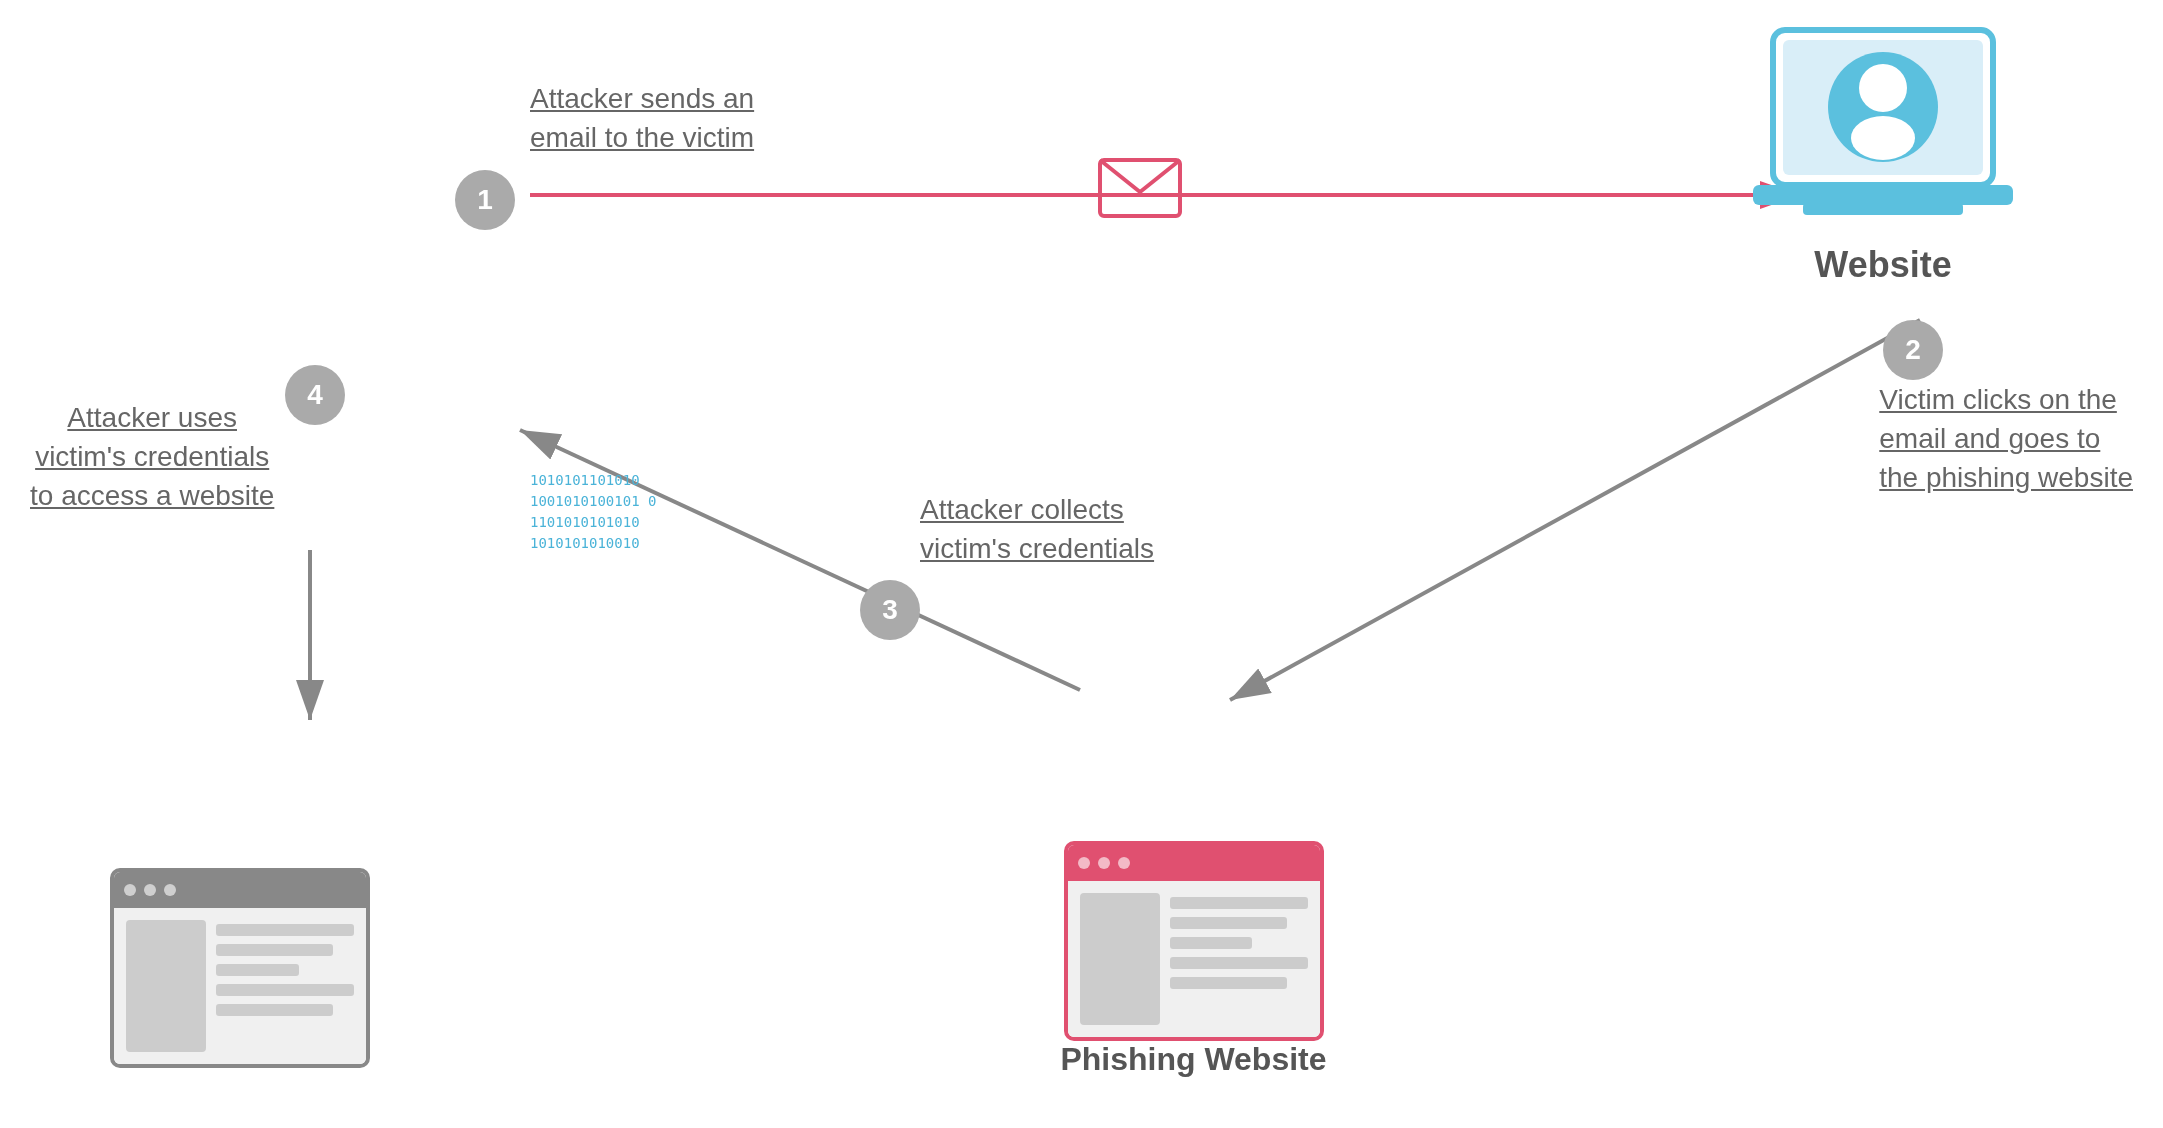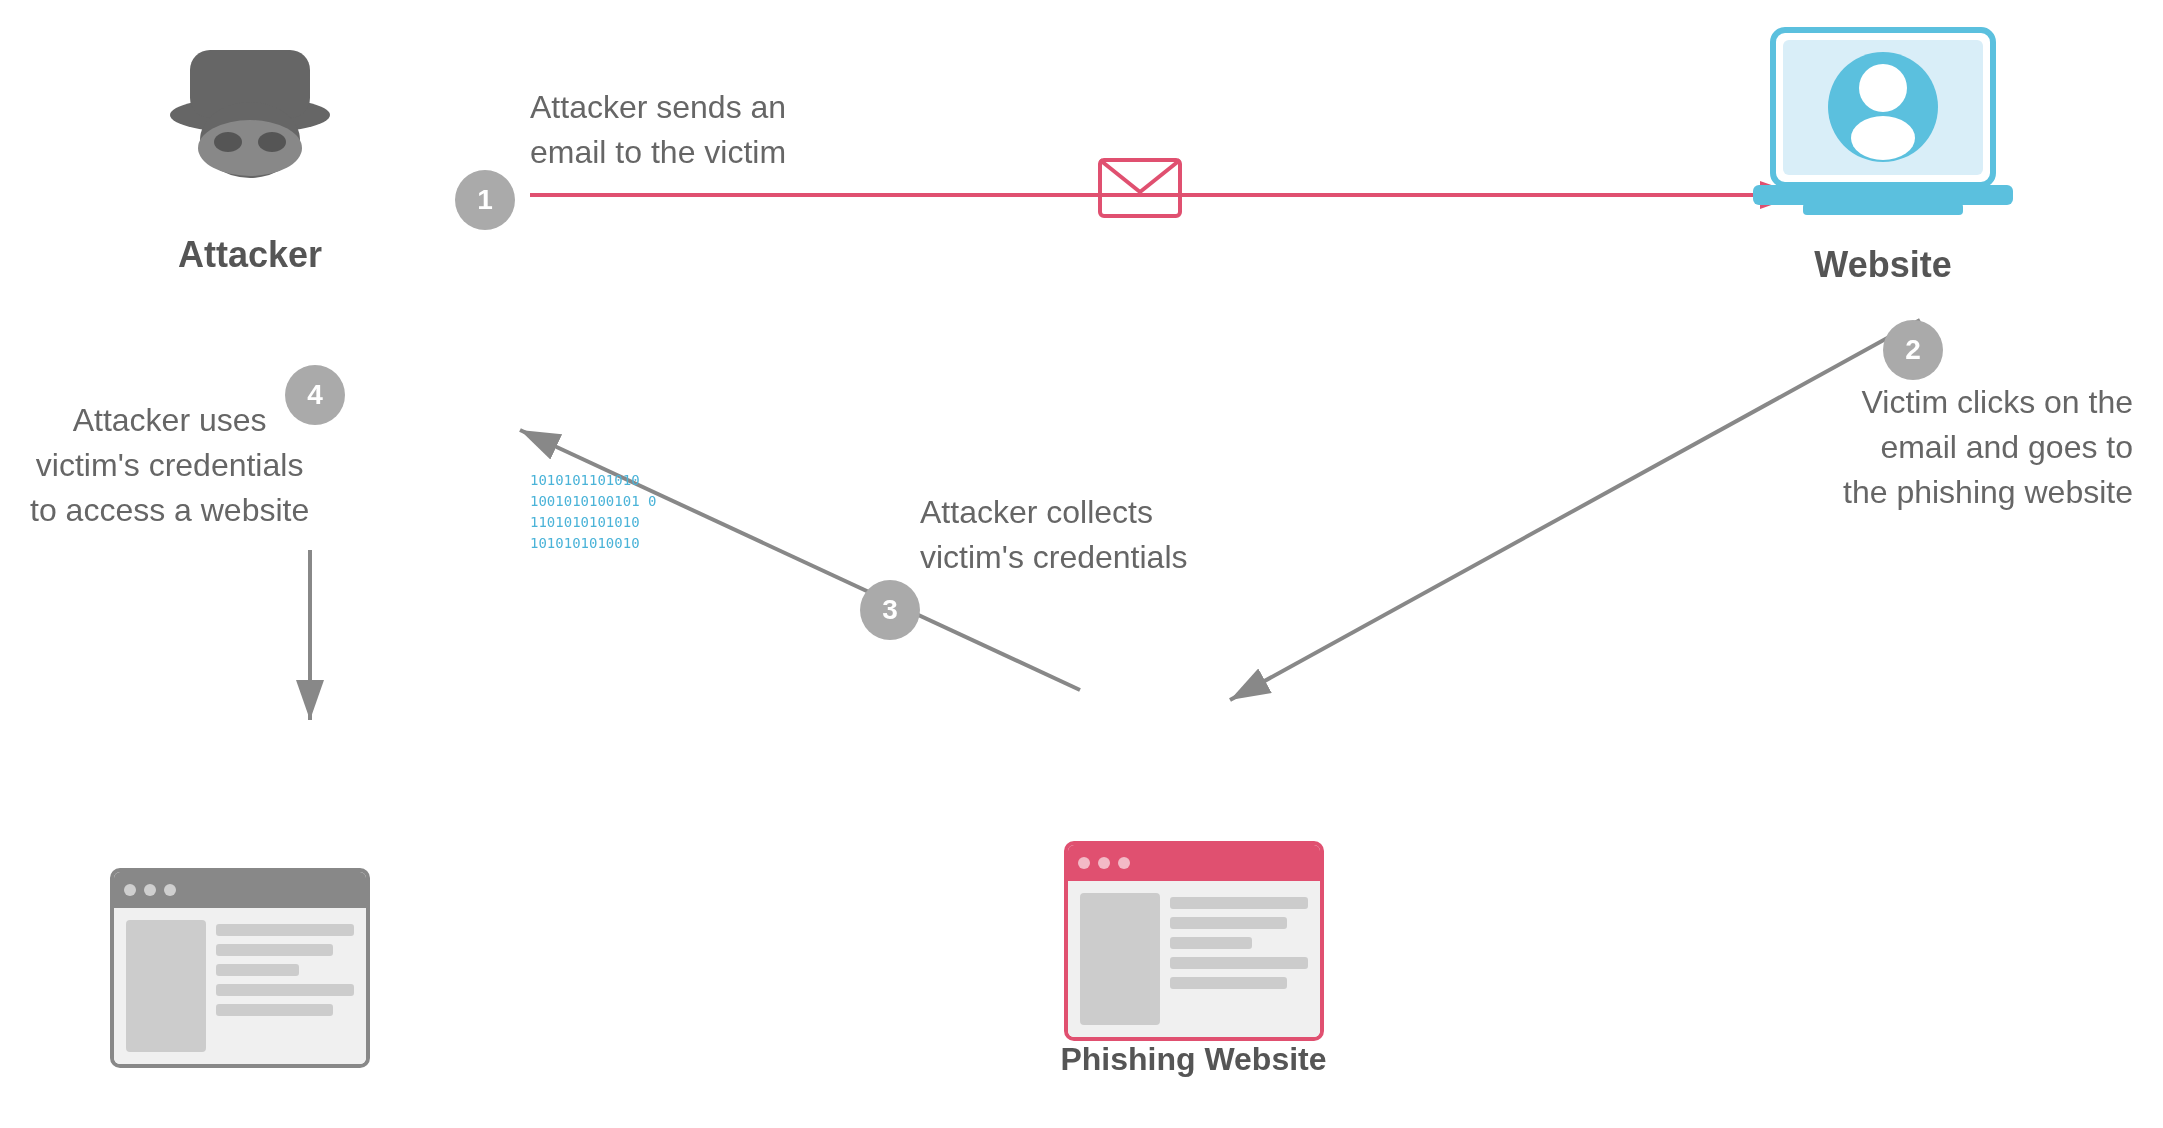--- a/index.html
+++ b/index.html
@@ -94,23 +94,24 @@
       font-weight: 700;
       display: flex;
       align-items: center;
       justify-content: center;
       position: absolute;
     }
 
     
     .annotation {
       position: absolute;
-      font-size: 32px;
+      font-size: 28px;
       color: #666;
       line-height: 1.4;
+      text-decoration: underline;
     }
 
     
     .binary-text {
       position: absolute;
       font-family: monospace;
       font-size: 14px;
       color: #4ab3d8;
       line-height: 1.5;
     }
@@ -208,37 +209,20 @@
       <polyline points="0,0 40,32 80,0" fill="none" stroke="#e05070" stroke-width="4"></polyline>
     </g>
 
     <line x1="1920" y1="320" x2="1230" y2="700" stroke="#888" stroke-width="4" marker-end="url(#arrowGray)"></line>
 
     <line x1="1080" y1="690" x2="520" y2="430" stroke="#888" stroke-width="4" marker-end="url(#arrowGray)"></line>
 
     <line x1="310" y1="550" x2="310" y2="720" stroke="#888" stroke-width="4" marker-end="url(#arrowGray)"></line>
   </svg>
 
-  <div class="attacker-group">
-    
-    <svg class="attacker-icon" viewBox="0 0 200 200">
-
-      <ellipse cx="100" cy="95" rx="80" ry="18" fill="#666"></ellipse>
-
-      <rect x="40" y="30" width="120" height="68" rx="20" fill="#666"></rect>
-
-      <ellipse cx="100" cy="120" rx="50" ry="38" fill="#666"></ellipse>
-
-      <ellipse cx="100" cy="128" rx="52" ry="28" fill="#888"></ellipse>
-
-      <ellipse cx="78" cy="122" rx="14" ry="10" fill="#555"></ellipse>
-      <ellipse cx="122" cy="122" rx="14" ry="10" fill="#555"></ellipse>
-    </svg>
-    <div class="attacker-label">Attacker</div>
-  </div>
 
   <div class="victim-group">
     
     <svg width="260" height="210" viewBox="0 0 260 210">
 
       <rect x="20" y="10" width="220" height="155" rx="12" fill="none" stroke="#5bc0de" stroke-width="6"></rect>
       <rect x="30" y="20" width="200" height="135" rx="6" fill="#d9eef8"></rect>
 
       <circle cx="130" cy="87" r="55" fill="#5bc0de"></circle>
 
@@ -258,21 +242,21 @@
 
   <div class="annotation" style="top: 40px; left: 530px; white-space: pre-line;">
     <span>Attacker sends an
 email to the victim</span>
   </div>
 
   <div class="step-circle" style="top: 320px; right: 220px;">
     <span>2</span>
   </div>
 
-  <div class="annotation" style="top: 380px; right: 30px; white-space: pre-line; text-align: right; margin-left: 36px;">Victim clicks on the<br>email and goes to<br>the phishing website</div>
+  <div class="annotation" style="top: 380px; right: 30px; white-space: pre-line; text-align: left; margin-left: 36px;">Victim clicks on the<br>email and goes to<br>the phishing website</div>
 
   <div class="step-circle" style="top: 580px; left: 860px;">
     <span>3</span>
   </div>
 
   <div class="annotation" style="top: 490px; left: 920px; white-space: pre-line;">Attacker collects<br>victim's credentials</div>
 
   <div class="binary-text" style="top: 470px; left: 530px;">
     1010101101010<br>
     1001010100101 0<br>

